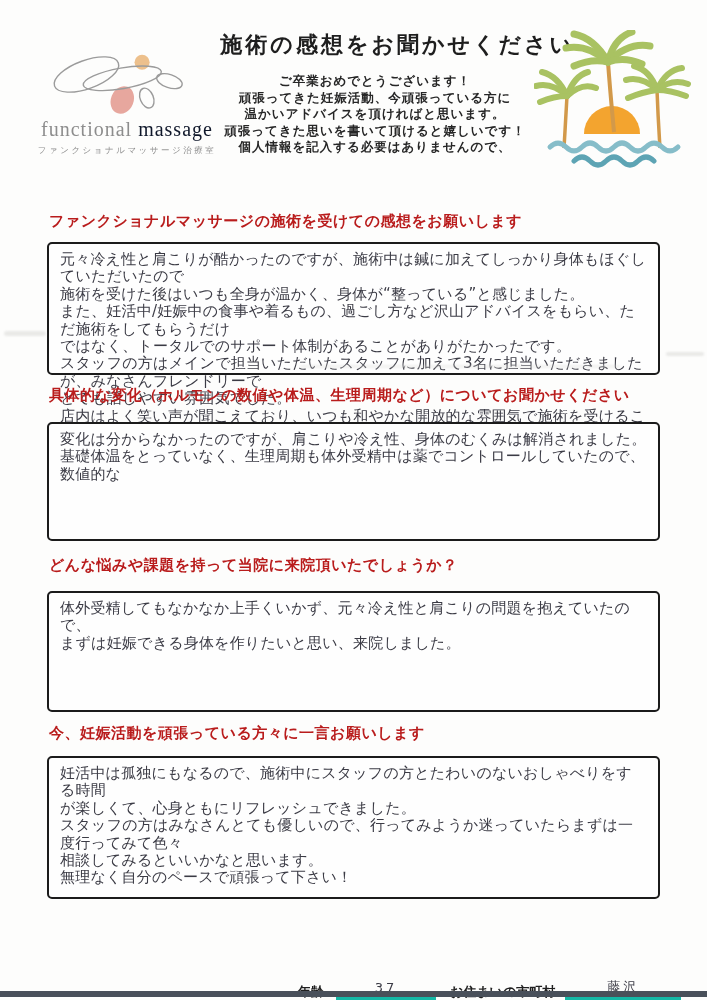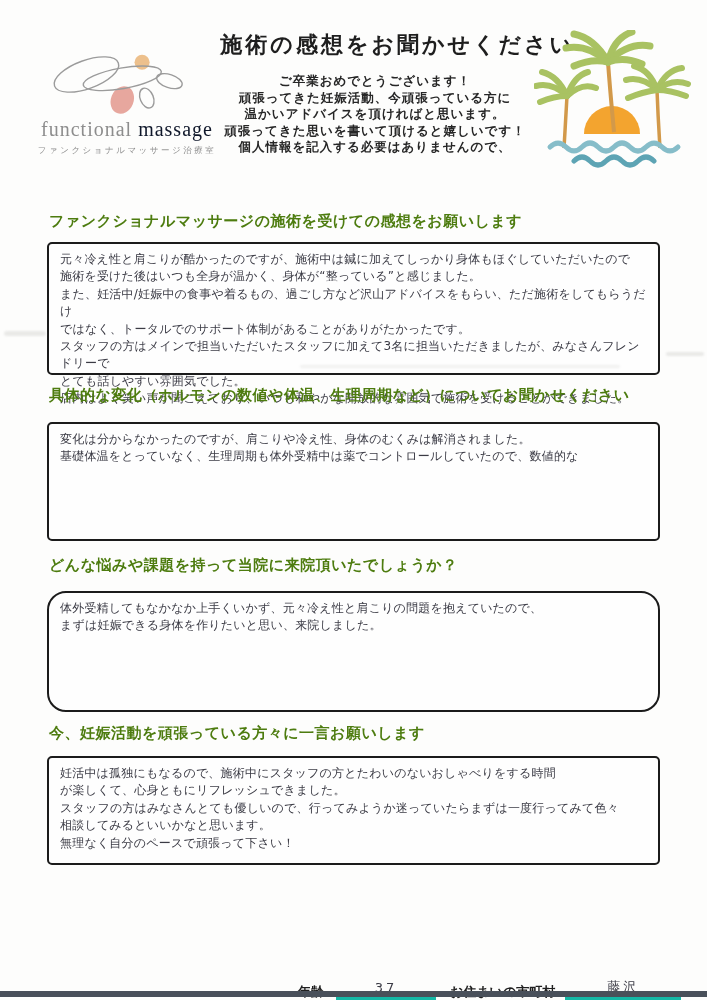--- a/index.html
+++ b/index.html
@@ -12,27 +12,27 @@
   .logo{position:absolute;left:33px;top:50px;width:188px;text-align:center;}
   .logo svg{display:block;margin:0 auto;}
   .logo-en{font-family:"Liberation Serif",serif;font-size:20px;color:#8d8d8d;letter-spacing:1px;margin-top:2px;}
   .logo-en .rose{color:#0f172a;}
   .logo-jp{font-size:8.5px;letter-spacing:2.5px;color:#8f8f8f;margin-top:4px;white-space:nowrap;}
   .title-block{position:absolute;left:175px;top:30px;width:400px;text-align:center;}
   .page-title{margin:0;font-size:22px;font-weight:600;letter-spacing:3px;color:#1e1e1e;text-align:right;}
   .intro{margin-top:13px;font-size:12.5px;font-weight:700;line-height:16.5px;letter-spacing:1px;color:#262626;}
   .palms{position:absolute;left:534px;top:30px;}
   
-  .sec-head{position:absolute;left:49px;font-size:15px;font-weight:700;letter-spacing:0.5px;color:#4d7c0f;white-space:nowrap;}
+  .sec-head{position:absolute;left:49px;font-size:15px;font-weight:700;letter-spacing:0.5px;color:#b91c1c;white-space:nowrap;}
   .ans-box{
     position:absolute;left:47px;width:613px;box-sizing:border-box;
     border:2px solid #1b1b1b;border-radius:5px;background:#fefefe;
     padding:7px 11px;
   }
-  .hw{font-family:"DejaVu Sans",sans-serif;font-size:12px;line-height:17.4px;color:#3b3b45;letter-spacing:0.2px;}
+  .hw{font-family:"DejaVu Sans",sans-serif;font-size:15px;line-height:17.4px;color:#3b3b45;letter-spacing:0.2px;}
   
   .footer{position:absolute;left:298px;top:929px;display:flex;align-items:flex-end;}
   .f-label{font-size:13px;font-weight:700;color:#1f1f1f;padding-bottom:2px;white-space:nowrap;}
   .f-line{border-bottom:6px solid #14b8a6;text-align:center;padding:0 4px 1px 4px;margin-top:48px;}
   .f-line.age{width:92px;margin-left:12px;margin-right:14px;}
   .f-line.city{width:108px;margin-left:10px;}
   .f-val{font-family:"DejaVu Sans",sans-serif;font-size:13px;color:#3b3b45;letter-spacing:3px;}
   
   .scan-edge{position:absolute;left:0;top:991px;width:707px;height:6px;background:#49505a;}
   .smudge{position:absolute;background:#d9d9d6;border-radius:3px;opacity:.55;filter:blur(1px);}
@@ -117,27 +117,27 @@
     <div class="hw">店内はよく笑い声が聞こえており、いつも和やかな開放的な雰囲気で施術を受けることができました。</div>
   </div>
 
   <div class="sec-head" style="top:386px;">具体的な変化（ホルモンの数値や体温、生理周期など）についてお聞かせください</div>
   <div class="ans-box" style="top:422px;height:119px;">
     <div class="hw">変化は分からなかったのですが、肩こりや冷え性、身体のむくみは解消されました。</div>
     <div class="hw">基礎体温をとっていなく、生理周期も体外受精中は薬でコントロールしていたので、数値的な</div>
   </div>
 
   <div class="sec-head" style="top:556px;">どんな悩みや課題を持って当院に来院頂いたでしょうか？</div>
-  <div class="ans-box" style="top:591px;height:121px;border-radius:19px;">
+  <div class="ans-box" style="top:591px;height:121px;">
     <div class="hw">体外受精してもなかなか上手くいかず、元々冷え性と肩こりの問題を抱えていたので、</div>
     <div class="hw">まずは妊娠できる身体を作りたいと思い、来院しました。</div>
   </div>
 
   <div class="sec-head" style="top:724px;">今、妊娠活動を頑張っている方々に一言お願いします</div>
-  <div class="ans-box" style="top:756px;height:109px;">
+  <div class="ans-box" style="top:756px;height:143px;">
     <div class="hw">妊活中は孤独にもなるので、施術中にスタッフの方とたわいのないおしゃべりをする時間</div>
     <div class="hw">が楽しくて、心身ともにリフレッシュできました。</div>
     <div class="hw">スタッフの方はみなさんとても優しいので、行ってみようか迷っていたらまずは一度行ってみて色々</div>
     <div class="hw">相談してみるといいかなと思います。</div>
     <div class="hw">無理なく自分のペースで頑張って下さい！</div>
   </div>
 
   <div class="footer">
     <span class="f-label">年齢</span>
     <span class="f-line age"><span class="f-val">37</span></span>

